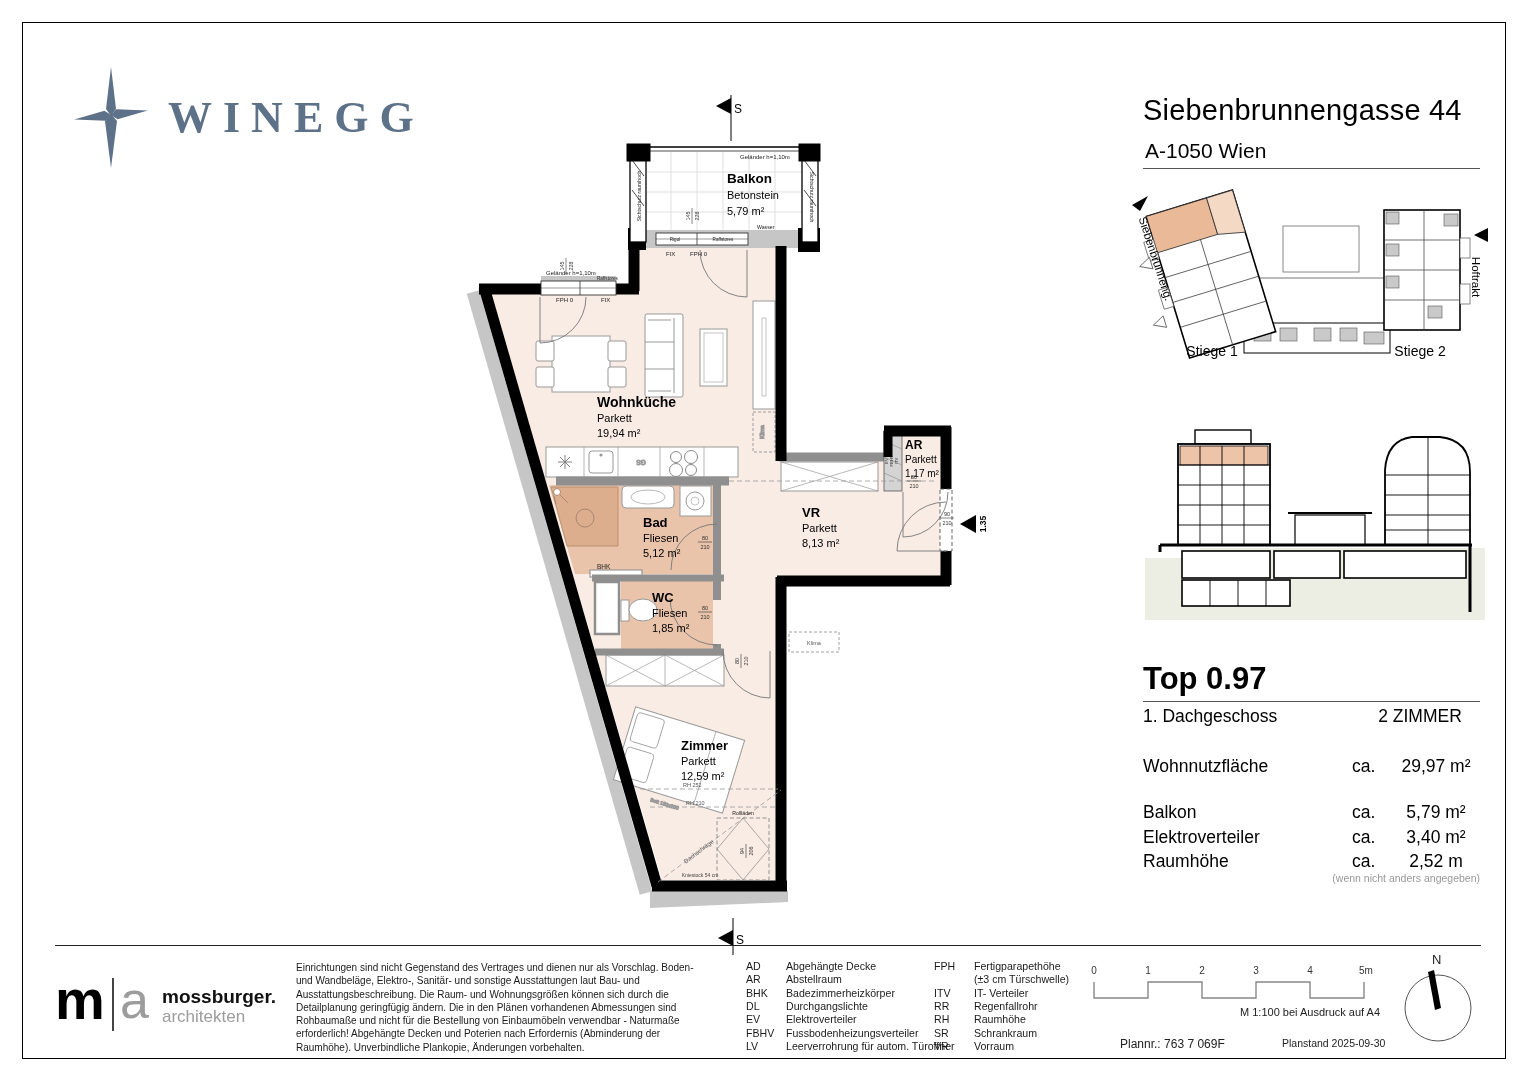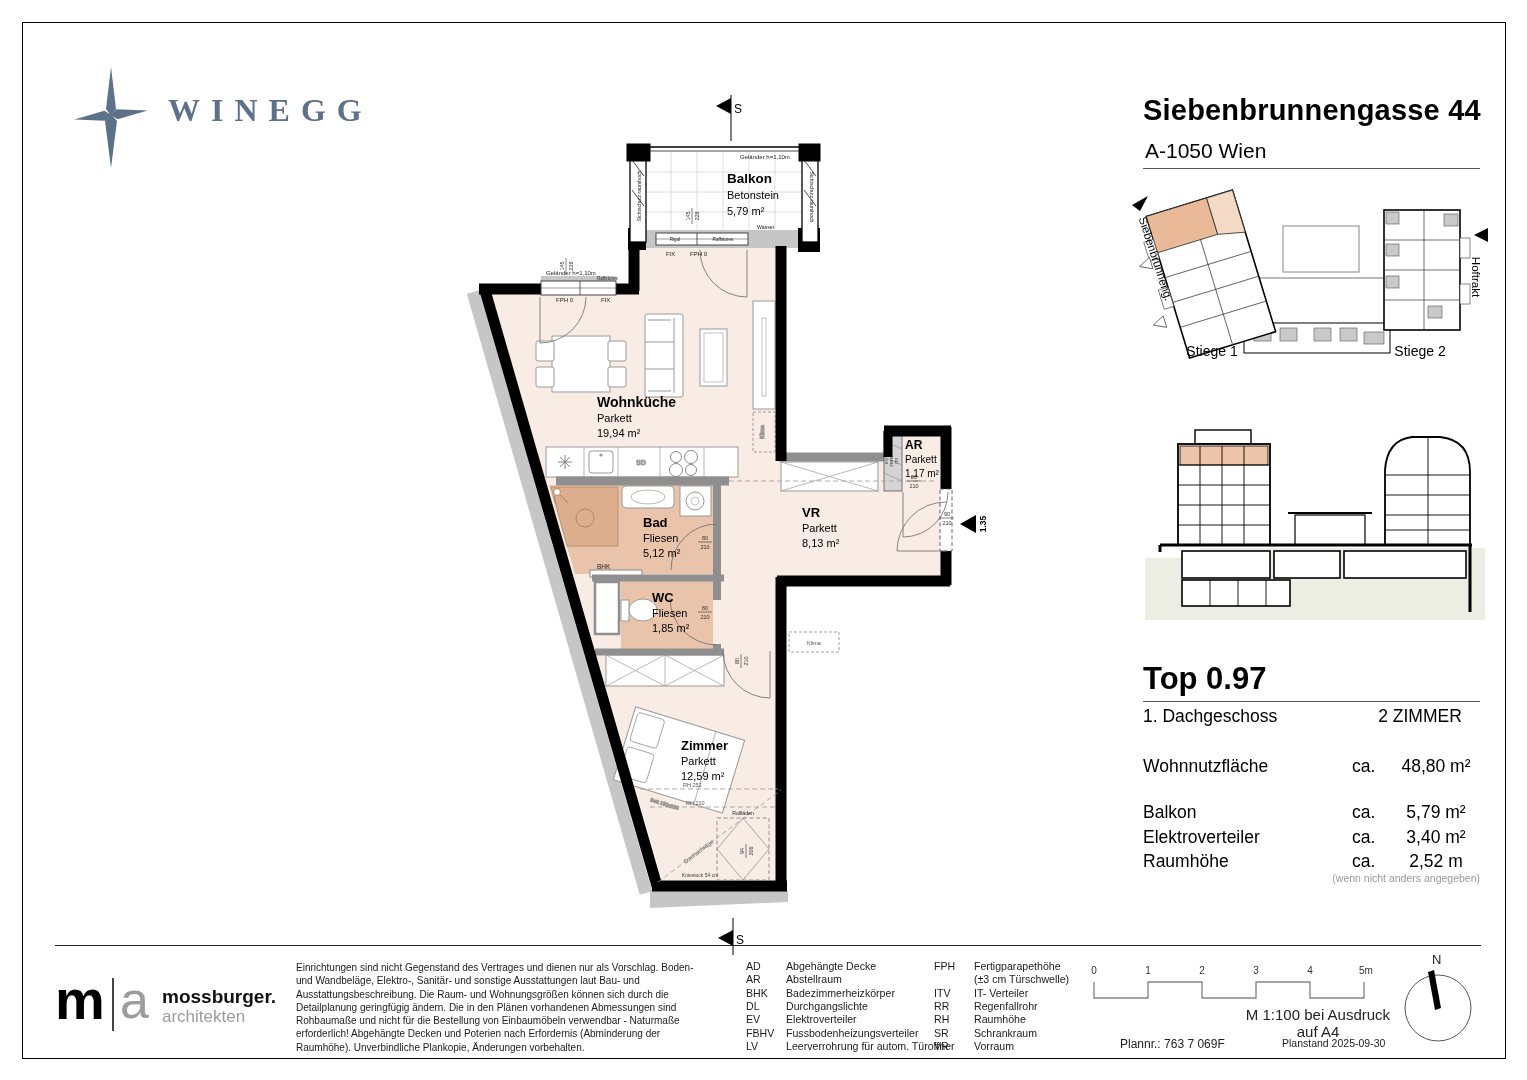--- a/index.html
+++ b/index.html
@@ -5,22 +5,22 @@
   html,body{margin:0;padding:0}
   body{width:1527px;height:1080px;position:relative;background:#fff;
        font-family:"Liberation Sans",sans-serif;color:#000;overflow:hidden}
   .abs{position:absolute}
   svg text{font-family:"Liberation Sans",sans-serif}
   .frame{left:22px;top:22px;width:1482px;height:1035px;border:1px solid #000}
   .sep{left:55px;top:945px;width:1426px;height:0;border-top:1px solid #222}
 
   
   .brand-text{left:168px;top:92px;font-family:"Liberation Serif",serif;font-weight:bold;
-              font-size:32px;letter-spacing:11px;color:#5d7189}
-  .addr-title{left:1143px;top:94px;font-size:29px;font-weight:bold;letter-spacing:0.2px}
+              font-size:44px;letter-spacing:11px;color:#5d7189}
+  .addr-title{left:1143px;top:94px;font-size:29px;font-weight:normal;letter-spacing:0.2px}
   .addr-city{left:1145px;top:139px;font-size:21px}
   .hl1{left:1143px;top:168px;width:337px;height:0;border-top:1px solid #555}
 
   
   .top-title{left:1143px;top:661px;font-size:31px;font-weight:bold}
   .hl2{left:1143px;top:701px;width:337px;height:0;border-top:1px solid #555}
   .urow{left:1143px;width:337px;display:flex;font-size:17.5px}
   .urow .lab{flex:1 1 auto;white-space:nowrap}
   .urow .ca{width:40px}
   .urow .val{width:88px;text-align:center;white-space:nowrap}
@@ -30,21 +30,21 @@
   .ma-m{left:55px;top:972px;font-size:56px;font-weight:bold;line-height:1;letter-spacing:-2px}
   .ma-bar{left:112px;top:978px;width:2px;height:53px;background:#444}
   .ma-a{left:120px;top:974px;font-size:52px;line-height:1;color:#9c9c9c}
   .ma-name{left:162px;top:986px;font-size:19px;font-weight:bold;color:#111}
   .ma-sub{left:162px;top:1007px;font-size:17px;color:#9c9c9c}
   .disclaimer{left:296px;top:961px;width:412px;font-size:10px;line-height:1.33;color:#1a1a1a}
   .legend{top:960px;font-size:10.6px;line-height:1.26;color:#1a1a1a}
   .lgrow{display:flex}
   .lgrow .ab{width:40px;flex:0 0 40px}
   .lgrow .tx{white-space:nowrap}
-  .scale-note{left:1240px;top:1006px;width:156px;text-align:center;font-size:15px;color:#222}
+  .scale-note{left:1240px;top:1006px;width:156px;text-align:left;font-size:11px;color:#222}
   .plannr{left:1120px;top:1037px;font-size:12px;color:#222}
   .planstand{left:1282px;top:1037px;font-size:10.5px;color:#222}
 </style>
 </head>
 <body>
 
 <div class="abs frame"></div>
 
 <svg class="abs" style="left:70px;top:64px" width="82" height="108" viewBox="0 0 82 108">
   <g fill="#5d7189">
@@ -161,21 +161,21 @@
 
 <div class="abs top-title">Top 0.97</div>
 <div class="abs hl2"></div>
 <div class="abs urow" style="top:706px">
   <span class="lab">1. Dachgeschoss</span>
   <span class="val" style="width:120px">2 ZIMMER</span>
 </div>
 <div class="abs urow" style="top:756px">
   <span class="lab">Wohnnutzfläche</span>
   <span class="ca">ca.</span>
-  <span class="val">48,80 m²</span>
+  <span class="val">29,97 m²</span>
 </div>
 <div class="abs urow" style="top:802px">
   <span class="lab">Balkon</span>
   <span class="ca">ca.</span>
   <span class="val">5,79 m²</span>
 </div>
 <div class="abs urow" style="top:827px">
   <span class="lab">Elektroverteiler</span>
   <span class="ca">ca.</span>
   <span class="val">3,40 m²</span>

